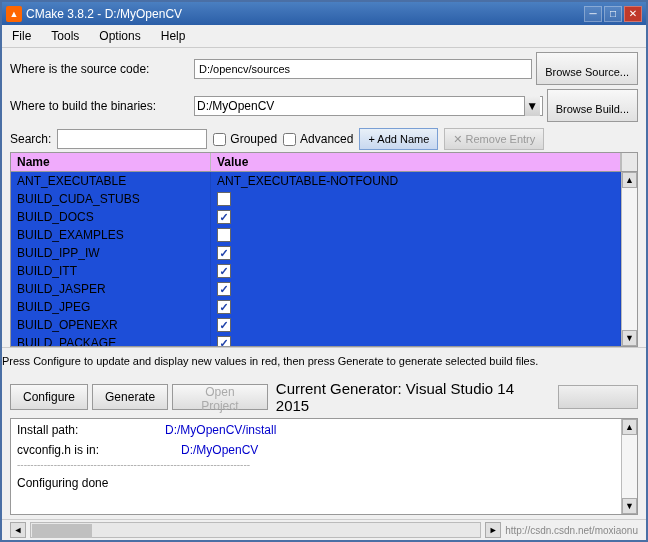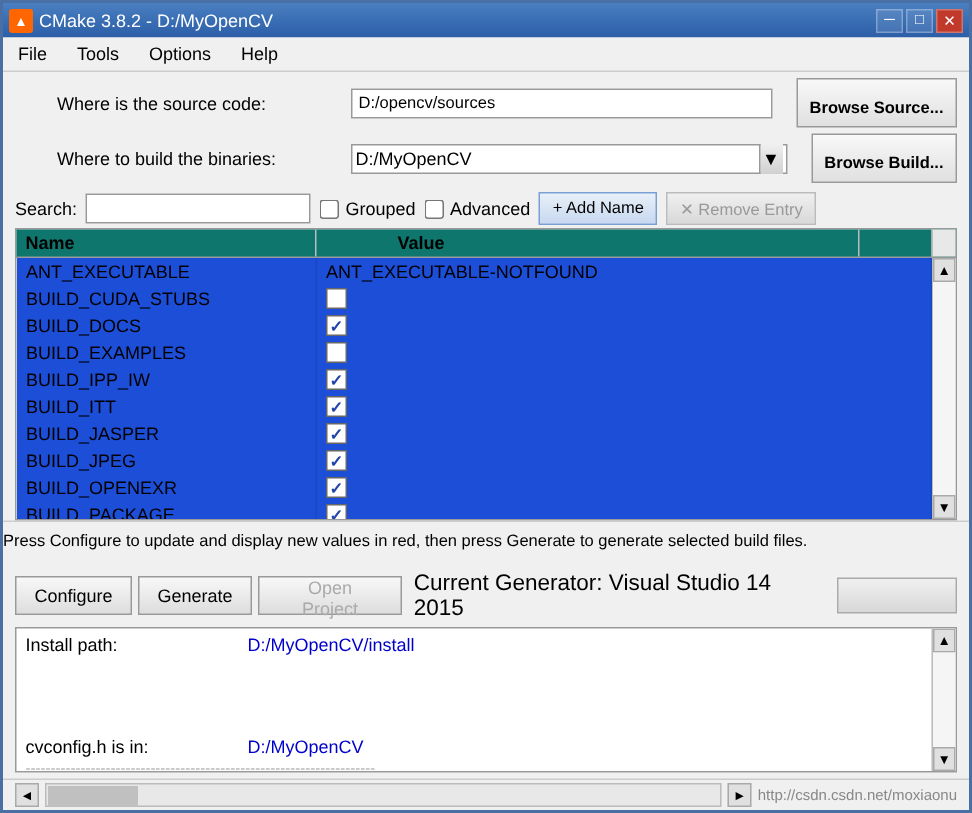--- a/index.html
+++ b/index.html
@@ -12,35 +12,35 @@
     .title-bar-icon { width: 16px; height: 16px; background: #ff6600; border-radius: 2px; display: flex; align-items: center; justify-content: center; color: white; font-size: 9px; font-weight: bold; }
     .title-text { color: white; font-size: 12px; }
     .title-bar-buttons { display: flex; gap: 2px; }
     .title-btn { width: 18px; height: 16px; display: flex; align-items: center; justify-content: center; font-size: 10px; cursor: pointer; border: 1px solid rgba(255,255,255,0.3); background: rgba(255,255,255,0.1); color: white; }
     .title-btn.close { background: #c0392b; }
 
     .menu-bar { background: #f0f0f0; border-bottom: 1px solid #ccc; display: flex; padding: 2px 4px; gap: 8px; }
     .menu-item { padding: 2px 6px; cursor: pointer; color: #000; }
 
     .toolbar { padding: 4px 8px; display: flex; flex-direction: column; gap: 4px; background: #f0f0f0; }
-    .toolbar-row { display: flex; align-items: center; gap: 16px; margin-left: 28px; }
+    .toolbar-row { display: flex; align-items: center; gap: 4px; }
     .toolbar-label { width: 180px; color: #000; }
     .toolbar-input { flex: 1; height: 20px; border: 1px solid #999; padding: 1px 4px; background: white; font-size: 11px; }
-    .toolbar-btn { height: 33px; padding: 13px 8px; border: 1px solid #999; background: linear-gradient(to bottom, #f8f8f8, #e0e0e0); cursor: pointer; font-size: 11px; white-space: nowrap; font-weight: bold; }
+    .toolbar-btn { height: 33px; padding: 13px 8px; border: 1px solid #999; background: linear-gradient(to bottom, #f8f8f8, #e0e0e0); cursor: pointer; font-size: 11px; white-space: nowrap; }
     .toolbar-combo { height: 20px; border: 1px solid #999; padding: 0 2px; background: white; font-size: 11px; flex: 1; display: flex; align-items: center; justify-content: space-between; }
     .combo-arrow { width: 16px; height: 20px; background: linear-gradient(to bottom, #f0f0f0, #d0d0d0); border-left: 1px solid #999; display: flex; align-items: center; justify-content: center; }
 
     .search-row { display: flex; align-items: center; gap: 6px; padding: 2px 8px; }
     .search-label { color: #000; }
     .search-input { width: 150px; height: 20px; border: 1px solid #999; padding: 1px 4px; background: white; font-size: 11px; }
     .checkbox-group { display: flex; align-items: center; gap: 4px; }
     .checkbox-label { color: #000; }
     .add-entry-btn { height: 22px; padding: 0 8px; border: 1px solid #7a9fd4; background: linear-gradient(to bottom, #e8f0f8, #c8d8f0); cursor: pointer; font-size: 11px; display: flex; align-items: center; gap: 3px; color: #000; }
     .remove-entry-btn { height: 22px; padding: 0 8px; border: 1px solid #bbb; background: linear-gradient(to bottom, #f0f0f0, #d8d8d8); cursor: pointer; font-size: 11px; display: flex; align-items: center; gap: 3px; color: #999; }
-    .table-header { display: flex; background: #0f766e; border-bottom: 1px solid #999; gap: 48px; }
+    .table-header { display: flex; background: #f0abfc; border-bottom: 1px solid #999; }
     .table-header-cell { padding: 2px 6px; font-weight: bold; border-right: 1px solid #bbb; }
     .table-header-cell.name { width: 200px; }
     .table-header-cell.value { flex: 1; }
     .table-scroll { overflow-y: auto; flex: 1; }
     .table-row { display: flex; min-height: 18px; }
     .table-row.red { background: #1d4ed8; }
     .table-cell { padding: 1px 6px; border-right: 1px solid rgba(0,0,0,0.1); display: flex; align-items: center; overflow: hidden; white-space: nowrap; }
     .table-cell.name { width: 200px; color: #000; }
     .table-cell.value { flex: 1; color: #000; }
     .table-scrollbar { width: 16px; background: #f0f0f0; border-left: 1px solid #bbb; display: flex; flex-direction: column; }
@@ -234,21 +234,21 @@
     <button class="right-btn"></button>
   </div>
 
   <div class="log-container">
     <div class="log-scroll">
       <div style="display:flex; gap:8px;">
         <span style="width:140px; color:#000;">Install path:</span>
         <span style="color:#0000cc;">D:/MyOpenCV/install</span>
       </div>
       <div style="height:6px;"></div>
-      <div style="display:flex; gap:8px;margin-top:48px;">
+      <div style="display:flex; gap:24px;">
         <span style="width:140px; color:#000;">cvconfig.h is in:</span>
         <span style="color:#0000cc;">D:/MyOpenCV</span>
       </div>
       <div style="color:#aaa; font-size:10px; margin-top:2px;">----------------------------------------------------------------------</div>
       <div style="height:6px;"></div>
       <div style="color:#000;">Configuring done</div>
     </div>
     <div style="width:16px; background:#f0f0f0; border-left:1px solid #bbb; display:flex; flex-direction:column;">
       <div style="height:16px; background:#e0e0e0; border:1px solid #aaa; display:flex; align-items:center; justify-content:center; font-size:9px; cursor:pointer;">▲</div>
       <div style="flex:1; background:#f5f5f5;"></div>

